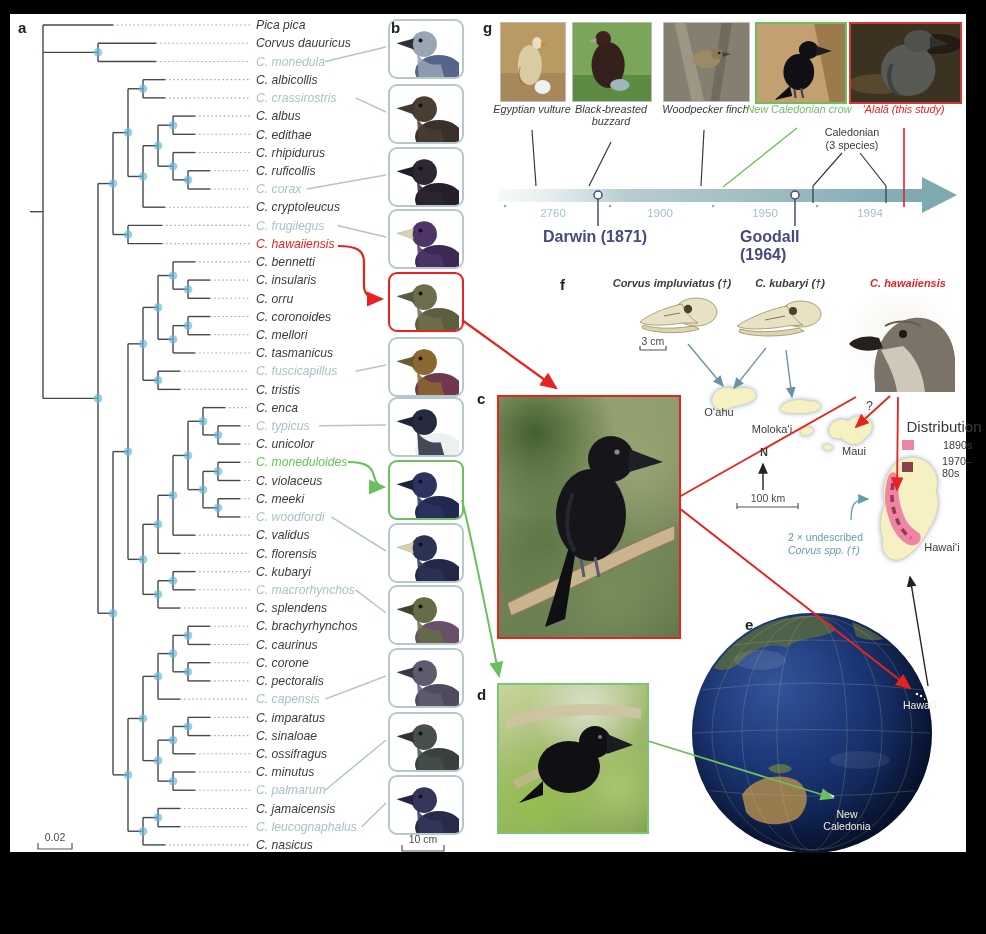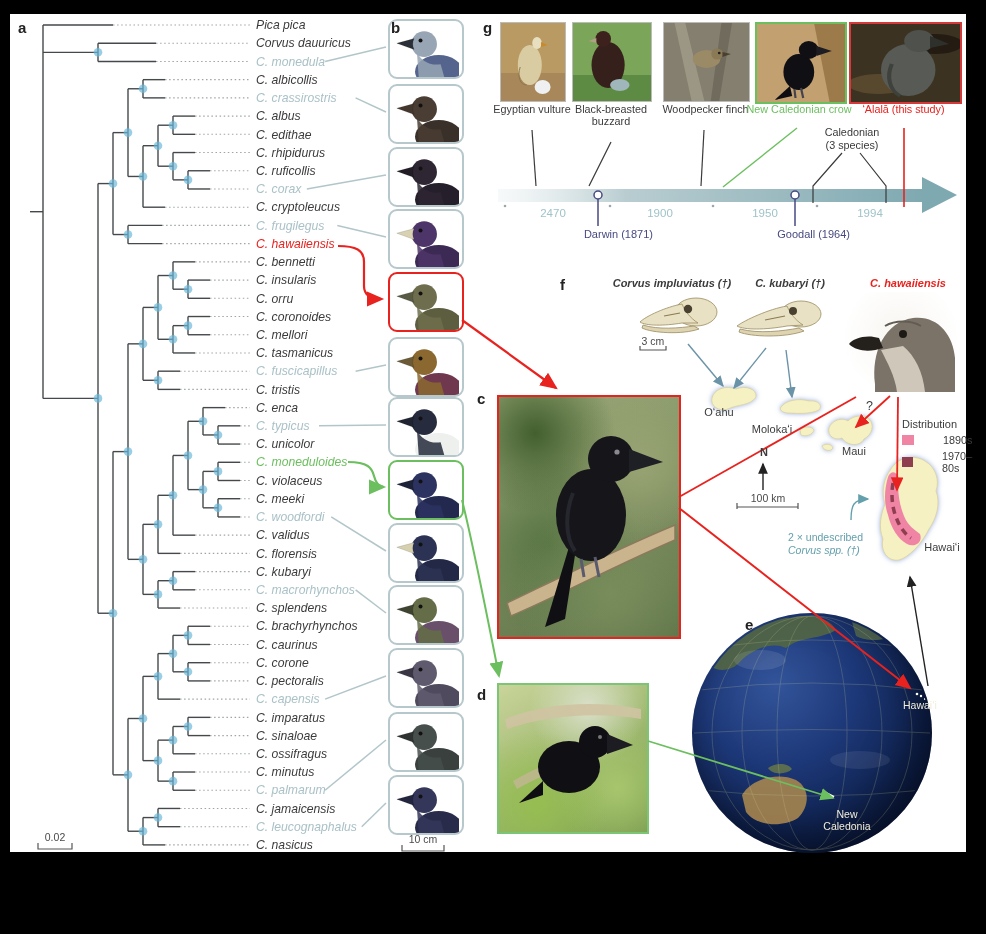--- a/index.html
+++ b/index.html
@@ -8,24 +8,24 @@
   #fig-bg{left:10px;top:14px;width:956px;height:838px;background:#fff;z-index:1;}
   #overlay{left:0;top:0;width:986px;height:934px;z-index:40;pointer-events:none;}
   .plabel{font-size:15px;font-weight:bold;color:#222;z-index:50;}
   .pbox{width:72px;height:56px;background:#fff;border:2px solid #b6c8cc;border-radius:9px;
         display:flex;align-items:flex-end;justify-content:center;overflow:hidden;z-index:30;}
   .pbox.red{border-color:#e8221e;border-width:2.5px;}
   .pbox.green{border-color:#6cbf5f;border-width:2.5px;}
   .gphoto{top:22px;height:78px;border:1px solid #bbb;overflow:hidden;z-index:30;}
   .gphoto.green{border:2px solid #6cbf5f;}
   .gphoto.red{border:2px solid #d43a3a;}
-  .gcap{top:103px;font-size:10.8px;color:#3b3b3b;text-align:center;line-height:12px;z-index:50;}
+  .gcap{top:103px;font-size:10.8px;color:#3b3b3b;text-align:center;line-height:12px;z-index:50;font-style:italic;}
   .gcap.green{color:#6cbf5f;text-align:center;} .gcap.red{color:#e8221e;}
   .yr{top:207px;font-size:11.5px;color:#9fc3c9;text-align:center;width:44px;z-index:50;}
-  .evt{top:228px;font-size:11px;color:#474a80;text-align:right;width:110px;z-index:50;}
+  .evt{top:228px;font-size:16px;color:#474a80;text-align:left;width:110px;z-index:50;font-weight:bold;}
   .nut{font-size:10.8px;color:#3a3a3a;text-align:center;width:90px;line-height:12.5px;z-index:50;}
   .flab{top:277px;font-size:11px;font-style:italic;color:#3b3b3b;text-align:center;z-index:50;font-weight:bold;}
   .flab.red{color:#e8221e;}
   .scale-lbl{font-size:10.5px;color:#4a4a4a;text-align:center;z-index:50;}
   .isl{font-size:11px;color:#3b3b3b;text-align:center;z-index:50;}
   .tealtxt{font-size:10.5px;color:#64a0ac;line-height:13px;z-index:50;}
   .leg{z-index:50;font-size:10.8px;color:#3b3b3b;}
   .leg .row{display:flex;align-items:center;margin-top:4px;gap:24px;}
   .leg .sw{width:12px;height:10px;margin-right:5px;display:inline-block;}
   .photo-c{left:497px;top:395px;width:180px;height:240px;border:2.5px solid #e8221e;overflow:hidden;z-index:30;
@@ -111,21 +111,21 @@
         <ellipse cx="20" cy="60" rx="22" ry="10" fill="#58492e"></ellipse>
         <ellipse cx="62" cy="20" rx="20" ry="10" fill="#241c12"></ellipse>
         <ellipse cx="42" cy="46" rx="20" ry="26" fill="#575a55"></ellipse>
         <circle cx="50" cy="17" r="11" fill="#4e514c"></circle>
         <path d="M58,12 L72,20 L58,24 Z" fill="#2e302c"></path>
         <path d="M30,40 C26,52 28,66 36,72" stroke="#3e413c" stroke-width="3" fill="none"></path>
       </svg></div>
     <div class="abs gcap red" style="left:836px;width:135px;">ʻAlalā (this study)</div>
   </div>
 
-<div class="abs yr" style="left:531px;">2470</div>
+<div class="abs yr" style="left:531px;">2760</div>
 <div class="abs yr" style="left:638px;">1900</div>
 <div class="abs yr" style="left:743px;">1950</div>
 <div class="abs yr" style="left:848px;">1994</div>
 <div class="abs evt" style="left:543px;">Darwin (1871)</div>
 <div class="abs evt" style="left:740px;">Goodall (1964)</div>
 <div class="abs nut" style="left:807px;top:126px;">
   <div>Caledonian</div>
   <div>(3 species)</div>
 </div>
 
@@ -198,21 +198,21 @@
 <div class="abs isl" style="left:837px;top:445px;width:34px;">Maui</div>
 <div class="abs isl" style="left:920px;top:541px;width:44px;">Hawaiʻi</div>
 <div class="abs isl" style="left:756px;top:446px;width:16px;font-weight:bold;">N</div>
 <div class="abs scale-lbl" style="left:740px;top:492px;width:56px;">100 km</div>
 <div class="abs qmark" style="left:866px;top:399px;">?</div>
 <div class="abs tealtxt" style="left:788px;top:531px;width:92px;">
   <div>2 × undescribed</div>
   <div style="font-style:italic;">Corvus spp. (†)</div>
 </div>
 <div class="abs leg" style="left:902px;top:418px;">
-  <div style="font-size:11px;">Distribution</div>
+  <div style="font-size:15px;text-align:center;">Distribution</div>
   <div class="row">
     <span class="sw" style="background: rgb(239, 132, 165);"></span>
     <span>1890s</span>
   </div>
   <div class="row">
     <span class="sw" style="background: rgb(143, 62, 80);"></span>
     <span>1970–80s</span>
   </div>
 </div>
 

